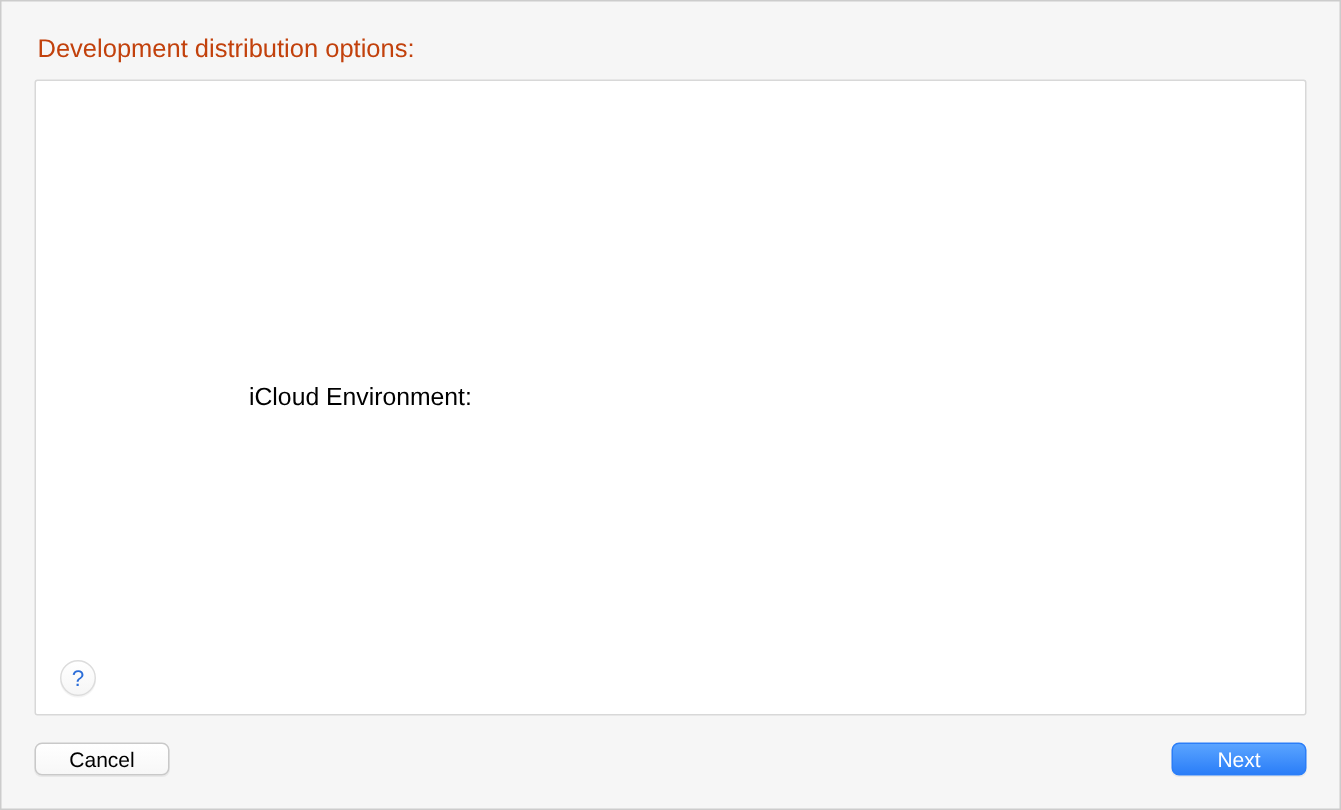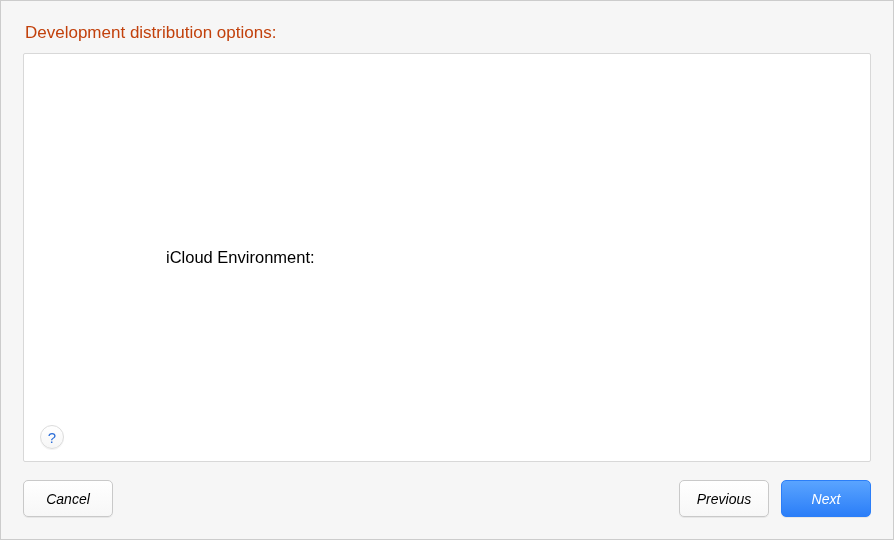--- a/index.html
+++ b/index.html
@@ -109,34 +109,33 @@
     }
     .footer {
       display: flex;
       align-items: center;
       margin-top: 18px;
     }
     .footer-spacer {
       flex: 1;
     }
     .btn {
-      height: 37px;
+      height: 22px;
       min-width: 90px;
       padding: 0 14px;
       border-radius: 5px;
       font-size: 14px;
       cursor: default;
       display: flex;
       align-items: center;
       justify-content: center;
       border: 1px solid #c9c9c9;
       background: linear-gradient(to bottom, #ffffff, #f7f7f7);
       color: #000;
       box-shadow: 0 1px 0.5px rgba(0,0,0,0.06);
-      font-style: italic;
     }
     .btn + .btn {
       margin-left: 12px;
     }
     .btn-primary {
       background: linear-gradient(to bottom, #5aa4ff, #2b7ef8);
       border: 1px solid #2b7ef8;
       color: #fff;
     }
   </style>
@@ -155,15 +154,14 @@
 
   <div class="help-btn">
     <span>?</span>
   </div>
 
 </div>
 
 <div class="footer">
   <button class="btn">Cancel</button>
   <div class="footer-spacer"></div>
-  <button class="btn">Previous</button>
   <button class="btn btn-primary">Next</button>
 </div>
 
 </body></html>

